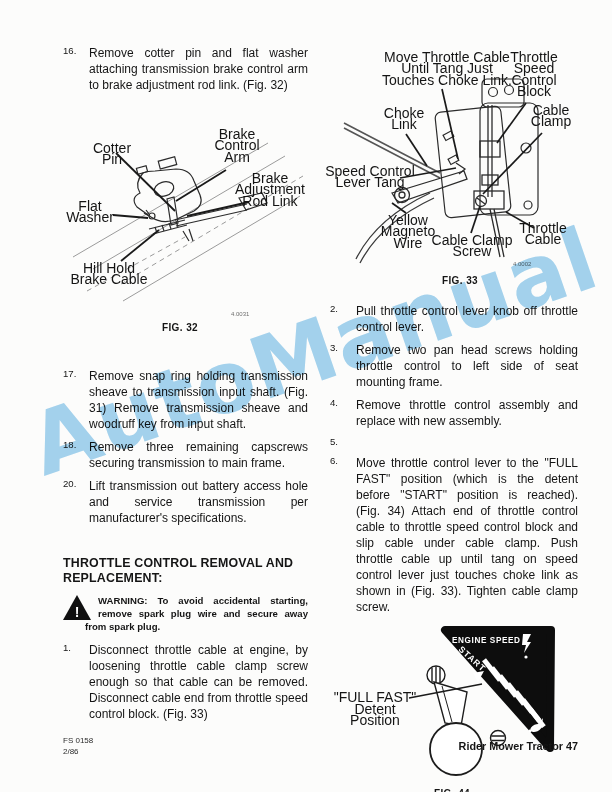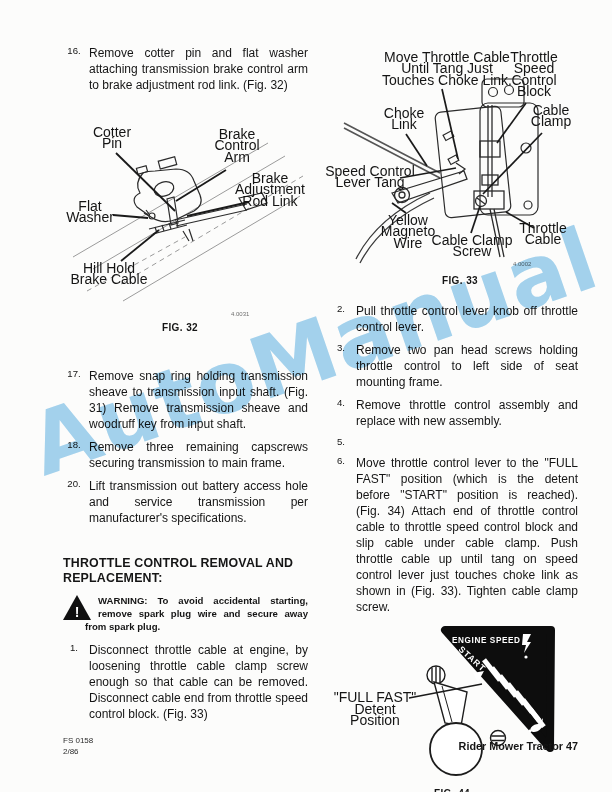--- a/index.html
+++ b/index.html
@@ -14,21 +14,21 @@
     font-family:"DejaVu Sans", sans-serif; font-weight:bold;
     font-size:86px; letter-spacing:1px; color:#8ec9ec;
     transform:rotate(-19deg); transform-origin:left center;
     mix-blend-mode:multiply; opacity:.8; pointer-events:none; white-space:nowrap;
   }
   
   .col { position:absolute; top:45px; }
   .col-left  { left:63px;  width:245px; }
   .col-right { left:330px; width:248px; top:45px; }
   .step { display:flex; margin-bottom:7px; }
-  .step-num { flex:none; width:22px; text-align:center; padding-right:4px;
+  .step-num { flex:none; width:22px; text-align:left; padding-right:4px;
               font-size:9.6px; line-height:12.4px; }
   .step-text { flex:1; font-size:12px; line-height:16px; text-align:justify; }
   
   .figure { position:relative; }
   .fig32 { margin-top:26px; height:233px; }
   .fig33 { height:252px; margin-bottom:6px; }
   .fig34 { margin-top:4px; height:180px; }
   .figure svg { position:absolute; left:0; top:0; }
   .fig-label {
     position:absolute; transform:translateX(-50%);
@@ -104,21 +104,21 @@
         </g>
 
         <g stroke="#1a1a1a" stroke-width="1.8" fill="none">
           <path d="M53,34 L112,92"></path>
           <path d="M163,51 L113,82"></path>
           <path d="M186,83 L124,97"></path>
           <path d="M50,96 L85,99"></path>
           <path d="M58,142 L96,111"></path>
         </g>
       </svg>
-      <div class="fig-label" style="left:49px; top:8px">Cotter
+      <div class="fig-label" style="left:49px; top:24px">Cotter
 Pin</div>
       <div class="fig-label" style="left:174px; top:10px">Brake
 Control
 Arm</div>
       <div class="fig-label" style="left:207px; top:54px">Brake
 Adjustment
 Rod Link</div>
       <div class="fig-label" style="left:27px; top:82px">Flat
 Washer</div>
       <div class="fig-label" style="left:46px; top:144px">Hill Hold

